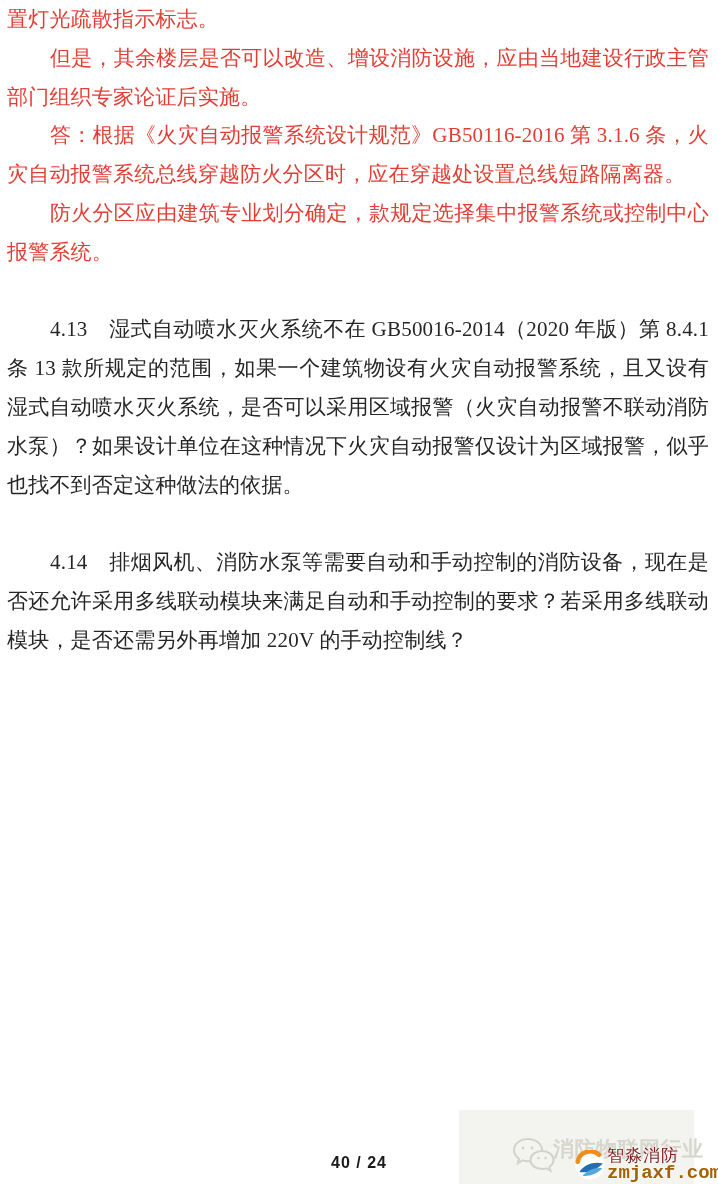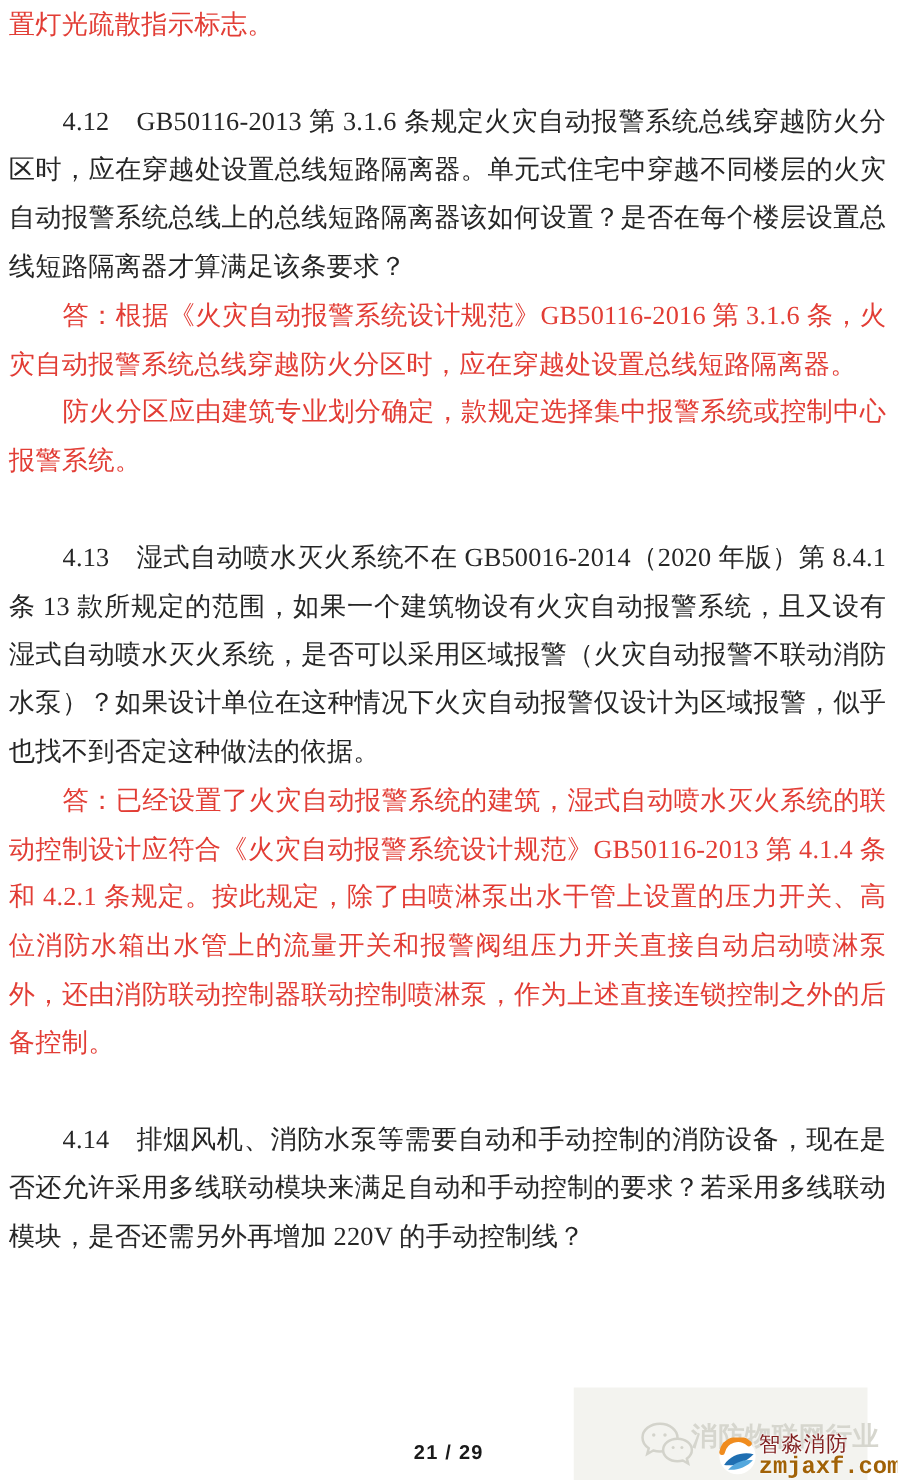--- a/index.html
+++ b/index.html
@@ -53,29 +53,28 @@
     text-shadow:0 0 2px #ffffff;
   }
 </style>
 </head>
 <body>
 
 <div class="page">
 
   <div class="body-text">
     <p class="ans noindent">置灯光疏散指示标志。</p>
-    <p class="gap">4.12　GB50116-2013 第 3.1.6 条规定火灾自动报警系统总线穿越防火分区时，应在穿越处设置总线短路隔离器。单元式住宅中穿越不同楼层的火灾自动报警系统总线上的总线短路隔离器该如何设置？是否在每个楼层设置总线短路隔离器才算满足该条要求？</p>
+    <p class="ans">但是，其余楼层是否可以改造、增设消防设施，应由当地建设行政主管部门组织专家论证后实施。</p>
     <p class="ans">答：根据《火灾自动报警系统设计规范》GB50116-2016 第 3.1.6 条，火灾自动报警系统总线穿越防火分区时，应在穿越处设置总线短路隔离器。</p>
     <p class="ans">防火分区应由建筑专业划分确定，款规定选择集中报警系统或控制中心报警系统。</p>
     <p class="gap">4.13　湿式自动喷水灭火系统不在 GB50016-2014（2020 年版）第 8.4.1 条 13 款所规定的范围，如果一个建筑物设有火灾自动报警系统，且又设有湿式自动喷水灭火系统，是否可以采用区域报警（火灾自动报警不联动消防水泵）？如果设计单位在这种情况下火灾自动报警仅设计为区域报警，似乎也找不到否定这种做法的依据。</p>
-    <p class="ans">答：已经设置了火灾自动报警系统的建筑，湿式自动喷水灭火系统的联动控制设计应符合《火灾自动报警系统设计规范》GB50116-2013 第 4.1.4 条和 4.2.1 条规定。按此规定，除了由喷淋泵出水干管上设置的压力开关、高位消防水箱出水管上的流量开关和报警阀组压力开关直接自动启动喷淋泵外，还由消防联动控制器联动控制喷淋泵，作为上述直接连锁控制之外的后备控制。</p>
     <p class="gap">4.14　排烟风机、消防水泵等需要自动和手动控制的消防设备，现在是否还允许采用多线联动模块来满足自动和手动控制的要求？若采用多线联动模块，是否还需另外再增加 220V 的手动控制线？</p>
   </div>
 
-  <div class="footer">21 / 29</div>
+  <div class="footer">40 / 24</div>
 
   <div class="wm-panel">
     <svg class="wm-wechat" viewBox="0 0 44 38" aria-hidden="true">
       <path d="M17 3 C9 3 3 8 3 14 c0 3.6 2 6.6 5 8.6 l-1.2 4.6 4.8-2.8 c1.8 .5 3.5 .8 5.4 .8 8 0 14-5 14-11 S25 3 17 3 Z" fill="none" stroke="#d3d3cb" stroke-width="2"></path>
       <circle cx="12" cy="12" r="1.4" fill="#d3d3cb"></circle>
       <circle cx="21" cy="12" r="1.4" fill="#d3d3cb"></circle>
       <path d="M31 15 c6.5 0 11.5 4 11.5 9 0 2.8-1.6 5.2-4 6.8 l 1 4 -4.2-2.4 c-1.3 .4-2.8 .6-4.3 .6 -6.5 0-11.5-4-11.5-9 s 5-9 11.5-9 z" fill="#f3f3ef" stroke="#d3d3cb" stroke-width="2"></path>
       <circle cx="27.5" cy="22" r="1.2" fill="#d3d3cb"></circle>
       <circle cx="34.5" cy="22" r="1.2" fill="#d3d3cb"></circle>
     </svg>

